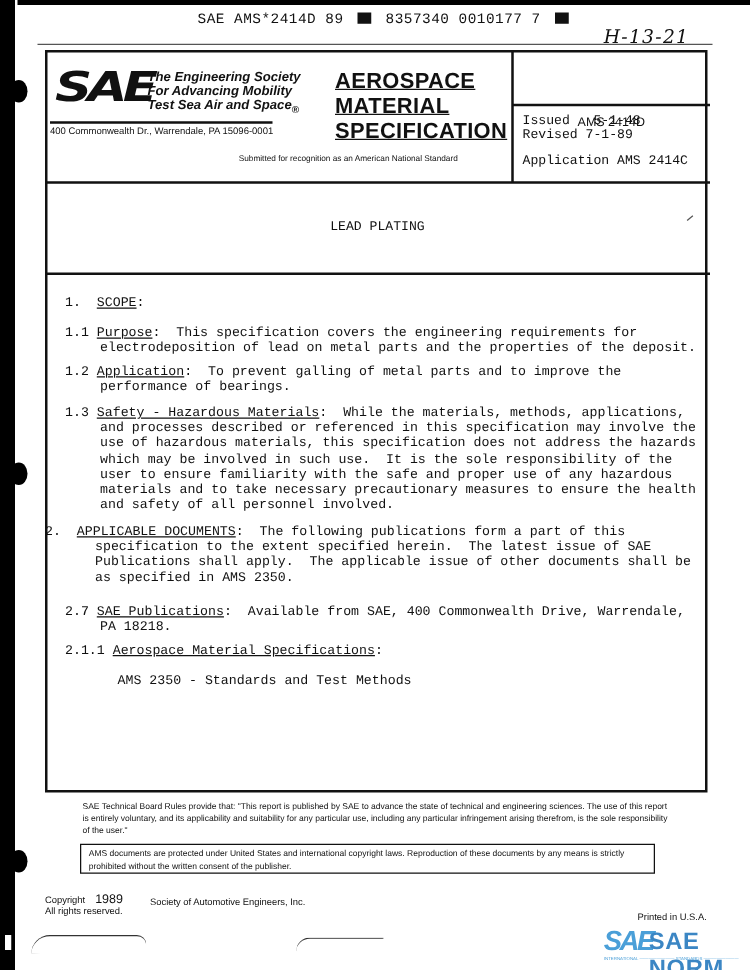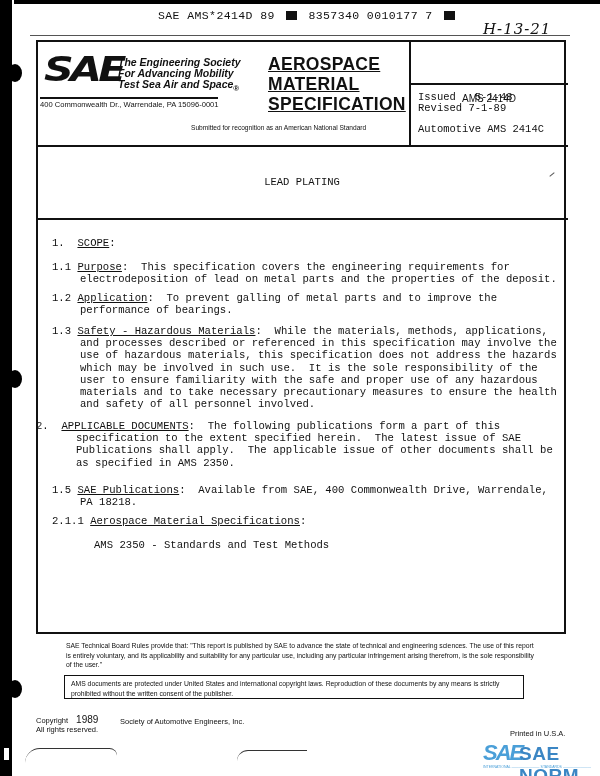--- a/index.html
+++ b/index.html
@@ -82,21 +82,21 @@
 <div class="abs address">400 Commonwealth Dr., Warrendale, PA 15096-0001</div>
 <div class="abs aero">
   <div>AEROSPACE</div>
   <div>MATERIAL</div>
   <div>SPECIFICATION</div>
 </div>
 <div class="abs submitted">Submitted for recognition as an American National Standard</div>
 
 <div class="abs ams-num">AMS 2414D</div>
 <div class="abs issued mono"><div>Issued   5-1-48</div><div>Revised 7-1-89</div></div>
-<div class="abs super mono">Automotive AMS 2414C</div>
+<div class="abs super mono">Application AMS 2414C</div>
 
 <div class="abs doc-title mono">LEAD PLATING</div>
 <div class="abs tick"></div>
 
 <div class="abs body-text mono" style="left:52px; top:237px;"><span>1.</span>  <span class="u">SCOPE</span><span>:</span></div>
 
 <div class="abs body-text mono" style="left:52px; top:261px;"><span>1.1</span> <span class="u">Purpose</span><span>:  This specification covers the engineering requirements for</span></div>
 <div class="abs body-text mono" style="left:80px; top:273px;">electrodeposition of lead on metal parts and the properties of the deposit.</div>
 
 <div class="abs body-text mono" style="left:52px; top:292px;"><span>1.2</span> <span class="u">Application</span><span>:  To prevent galling of metal parts and to improve the</span></div>
@@ -108,21 +108,21 @@
 which may be involved in such use.  It is the sole responsibility of the
 user to ensure familiarity with the safe and proper use of any hazardous
 materials and to take necessary precautionary measures to ensure the health
 and safety of all personnel involved.</div>
 
 <div class="abs body-text mono" style="left:36px; top:420px;text-align:right;"><span>2.</span>  <span class="u">APPLICABLE DOCUMENTS</span><span>:  The following publications form a part of this</span></div>
 <div class="abs body-text mono" style="left:76px; top:432px;">specification to the extent specified herein.  The latest issue of SAE
 Publications shall apply.  The applicable issue of other documents shall be
 as specified in AMS 2350.</div>
 
-<div class="abs body-text mono" style="left:52px; top:484px;"><span>1.5</span> <span class="u">SAE Publications</span><span>:  Available from SAE, 400 Commonwealth Drive, Warrendale,</span></div>
+<div class="abs body-text mono" style="left:52px; top:484px;"><span>2.7</span> <span class="u">SAE Publications</span><span>:  Available from SAE, 400 Commonwealth Drive, Warrendale,</span></div>
 <div class="abs body-text mono" style="left:80px; top:496px;">PA 18218.</div>
 
 <div class="abs body-text mono" style="left:52px; top:515px;"><span>2.1.1</span> <span class="u">Aerospace Material Specifications</span><span>:</span></div>
 
 <div class="abs body-text mono" style="left:94px; top:539px;">AMS 2350 - Standards and Test Methods</div>
 
 <div class="abs footer-rules">SAE Technical Board Rules provide that: "This report is published by SAE to advance the state of technical and engineering sciences. The use of this report is entirely voluntary, and its applicability and suitability for any particular use, including any particular infringement arising therefrom, is the sole responsibility of the user."</div>
 <div class="abs footer-box">AMS documents are protected under United States and international copyright laws.  Reproduction of these documents by any means is strictly prohibited without the written consent of the publisher.</div>
 
 <div class="abs copyright">

